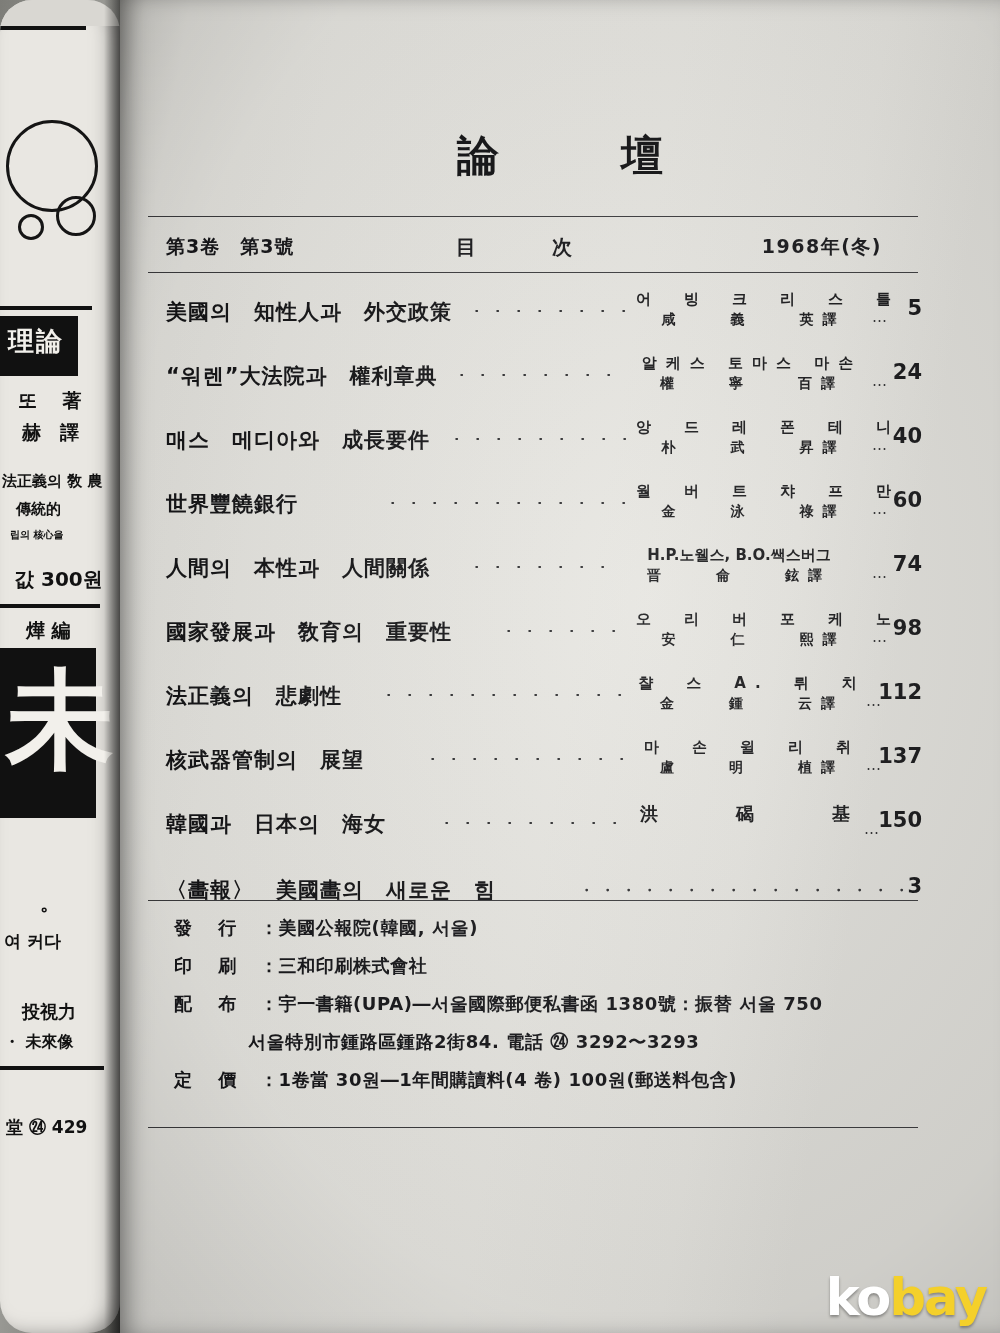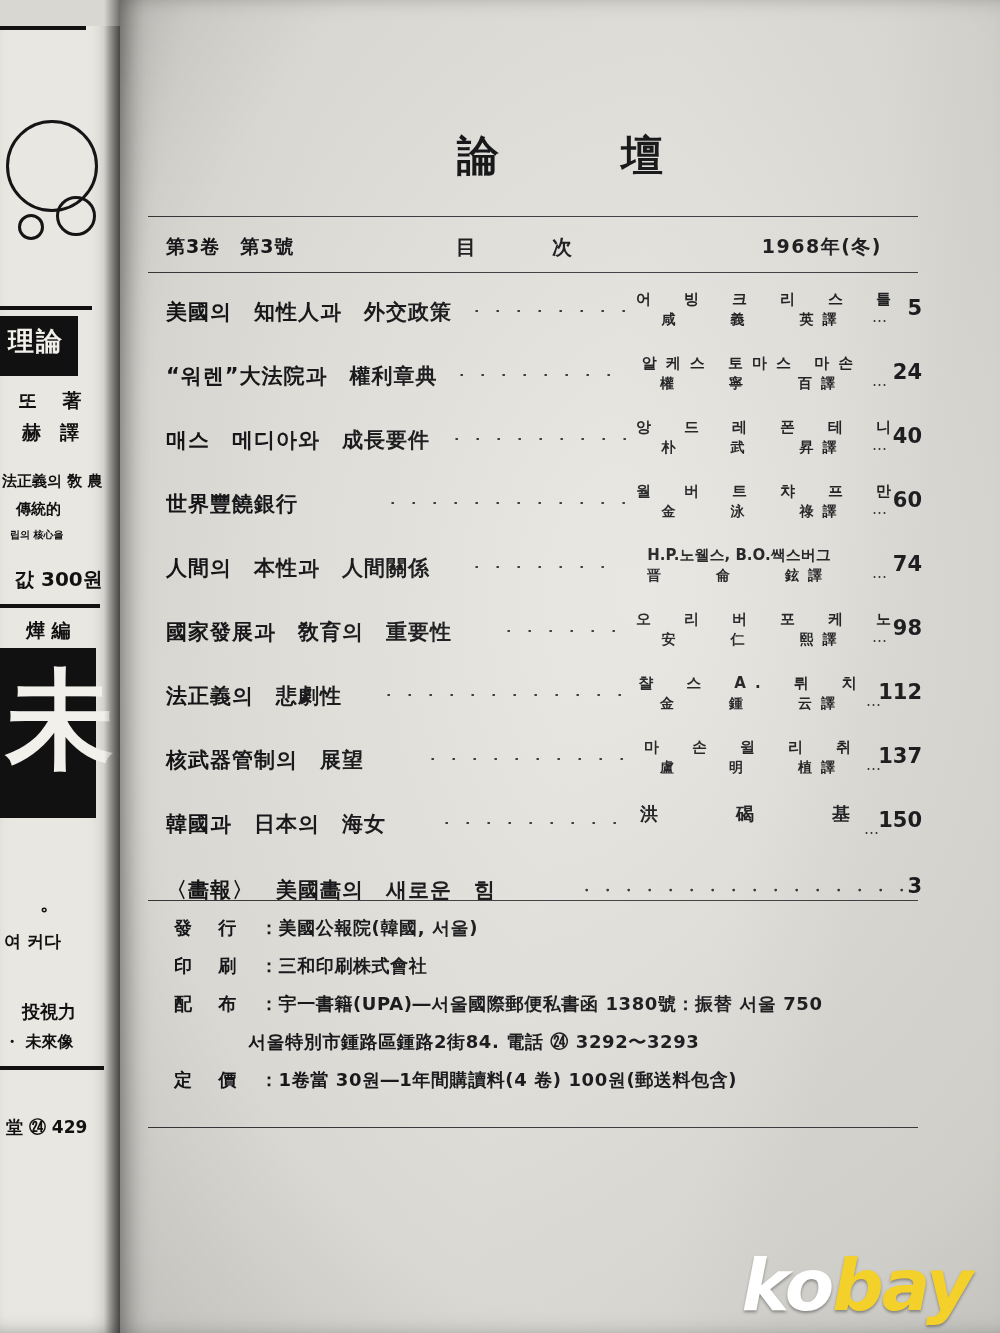--- a/index.html
+++ b/index.html
@@ -9,21 +9,21 @@
     font-family:"DejaVu Sans","Liberation Sans",sans-serif;
     position:relative;
   }
   
   #scene{position:absolute;inset:0;background:
      linear-gradient(95deg,#7d7d78 0%,#8f8f8a 6%,#9a9a95 10%,#888883 14%,#6f6f6a 18%, #5d5d59 20%, #4a4a47 21%, #3a3a38 22%, #2f2f2e 23%, #6a6a66 24%, #9b9b96 26%, #b9b9b4 30%, #c9c9c4 40%, #cfcfca 60%, #c4c4bf 80%, #b3b3ae 100%);}
   
   #left-cover{position:absolute;left:0;top:0;width:120px;height:1333px;
      background:#e9e7e2;
      box-shadow:inset -12px 0 22px -6px rgba(0,0,0,.55);
-     overflow:hidden;}
+     overflow:hidden;border-radius:32px;}
   #left-gutter{position:absolute;left:104px;top:0;width:42px;height:1333px;
      background:linear-gradient(90deg,rgba(0,0,0,.0) 0%,rgba(0,0,0,.45) 35%,rgba(0,0,0,.78) 52%,rgba(0,0,0,.35) 72%,rgba(0,0,0,0) 100%);}
   
   #page{position:absolute;left:120px;top:0;width:880px;height:1333px;
      background:linear-gradient(100deg,#c3c2bd 0px,#d7d6d1 26px,#e2e1dc 70px,#e6e5e0 220px,#e7e6e1 560px,#e3e2dd 760px,#dcdbd6 880px);
      box-shadow:inset 14px 0 26px -10px rgba(0,0,0,.5);}
   #page:after{content:"";position:absolute;inset:0;pointer-events:none;
      background:radial-gradient(ellipse at 60% 45%,rgba(255,255,255,.10) 0%,rgba(0,0,0,.06) 70%,rgba(0,0,0,.16) 100%);}
   .inner{position:absolute;left:0;top:0;width:880px;height:1333px;}
 
@@ -61,23 +61,23 @@
   #pictorial .pt-page{position:absolute;right:6px;top:8px;font-size:21px;color:#141416;font-weight:700;}
 
   
   #colophon{position:absolute;top:916px;left:28px;width:780px;color:#141416;}
   .col-line{position:relative;font-size:18px;letter-spacing:.6px;margin-bottom:14px;white-space:nowrap;font-weight:700;}
   .col-line .lbl{display:inline-block;width:86px;letter-spacing:10px;}
   .col-line.indent{padding-left:100px;}
   #colophon .c1{padding-left:26px;}
 
   
-  #wm{position:absolute;right:29px;bottom:6px;font-size:72px;font-weight:700;
+  #wm{position:absolute;right:14px;bottom:6px;font-size:51px;font-weight:700;
      color:#ffffff;letter-spacing:-2px;font-family:"DejaVu Sans","Liberation Sans",sans-serif;
-     text-shadow:0 2px 3px rgba(0,0,0,.35);font-style:italic;}
+     text-shadow:0 2px 3px rgba(0,0,0,.35);}
   #wm .k{color:#ffffff;}
   #wm .y{color:#f4d02a;}
 
   
   .lc-circle{position:absolute;border:3px solid #151515;border-radius:50%;}
   .lc-band{position:absolute;background:#111;}
   .lc-label{position:absolute;color:#111;font-weight:700;}
   .lc-white{color:#f2f0eb;}
 </style>
 </head>

